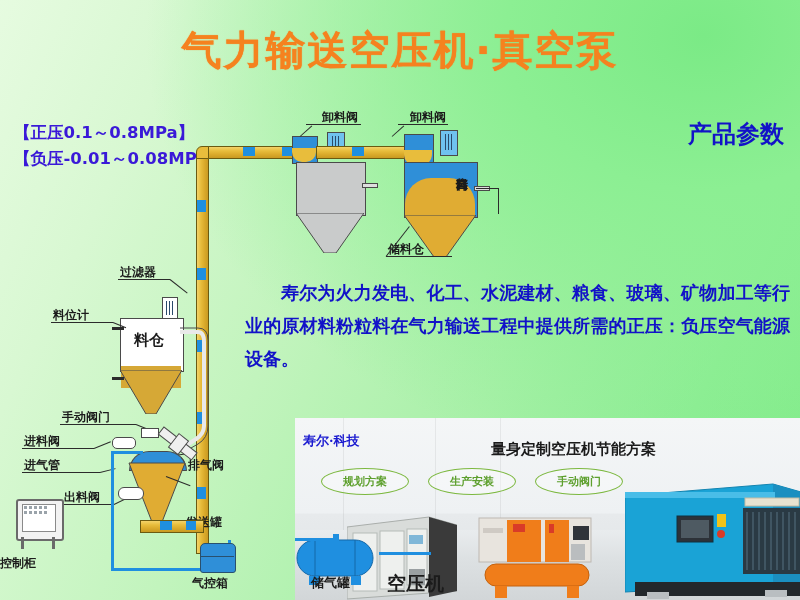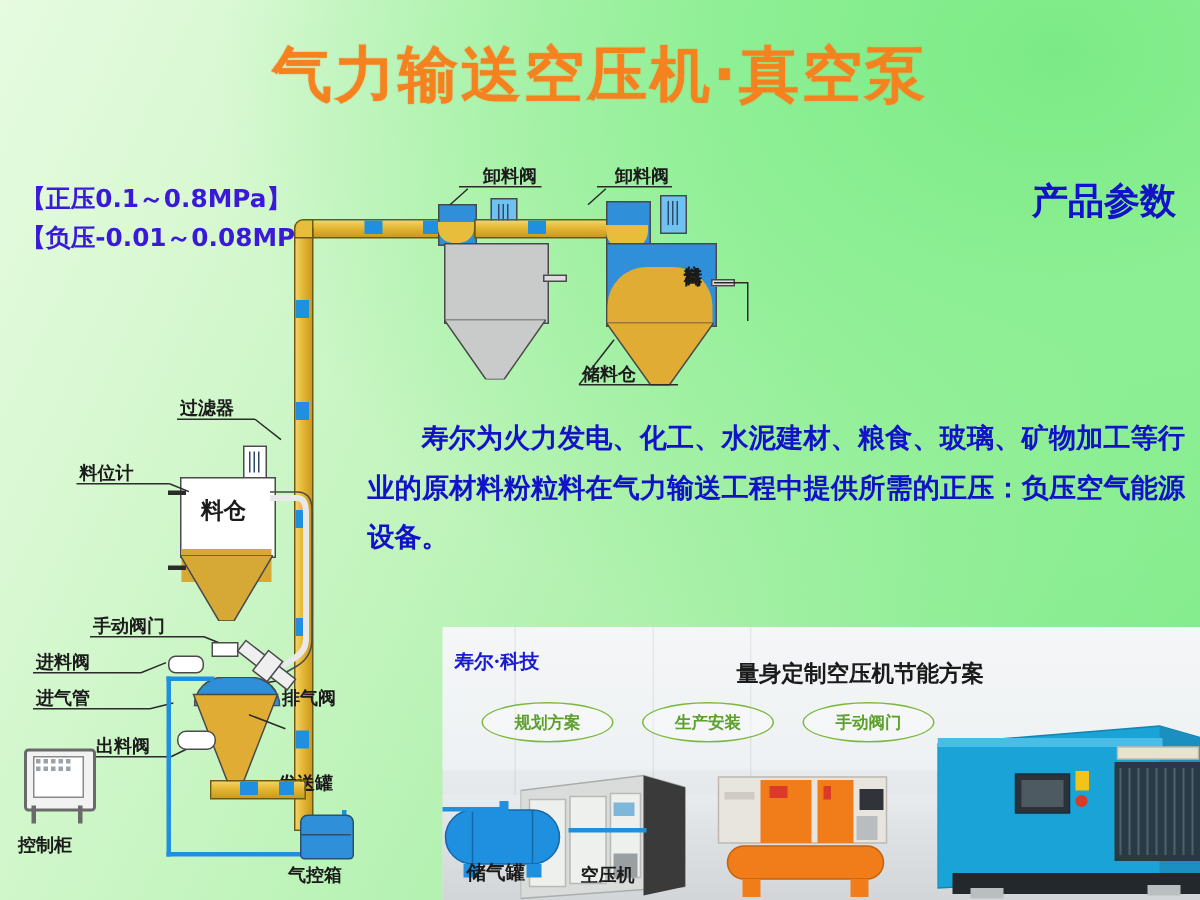--- a/index.html
+++ b/index.html
@@ -261,21 +261,21 @@
       <rect x="21" y="1" width="3" height="3"></rect>
       <rect x="1" y="6" width="3" height="3"></rect>
         <rect x="6" y="6" width="3" height="3"></rect>
       <rect x="11" y="6" width="3" height="3"></rect>
         <rect x="16" y="6" width="3" height="3"></rect>
       <rect x="21" y="6" width="3" height="3"></rect>
     </g>
   </svg>
   <div style="position:absolute;left:21px;top:537px;width:3px;height:12px;background:#6a6a6a;"></div>
   <div style="position:absolute;left:52px;top:537px;width:3px;height:12px;background:#6a6a6a;"></div>
-  <div class="lbl" style="left:12px;top:556px;">控制柜</div>
+  <div class="lbl" style="left:0;top:556px;">控制柜</div>
 
   <div id="photo">
     <div class="wallseam" style="left:48px;"></div>
     <div class="wallseam" style="left:140px;"></div>
     <div class="wallseam" style="left:205px;"></div>
     <div class="floor"></div>
 
     <div class="brand">寿尔·科技</div>
     <div class="slogan">量身定制空压机节能方案</div>
 
@@ -344,19 +344,19 @@
       <svg width="96" height="56">
         <rect x="8" y="6" width="76" height="36" rx="18" fill="#1f8fe0" stroke="#1568a8"></rect>
         <line x1="26" y1="6" x2="26" y2="42" stroke="#1568a8"></line>
         <line x1="66" y1="6" x2="66" y2="42" stroke="#1568a8"></line>
         <rect x="44" y="0" width="6" height="8" fill="#1f8fe0"></rect>
         <rect x="20" y="42" width="10" height="9" fill="#1f8fe0"></rect>
         <rect x="62" y="42" width="10" height="9" fill="#1f8fe0"></rect>
       </svg>
     </div>
     <div class="lbl" style="left:16px;top:158px;font-size:13px;">储气罐</div>
-    <div class="lbl" style="left:92px;top:158px;font-size:12px;">空压机</div>
+    <div class="lbl" style="left:92px;top:158px;font-size:19px;">空压机</div>
 
     <div style="position:absolute;left:-6px;top:120px;width:46px;height:3px;background:#1f8fe0;"></div>
     <div style="position:absolute;left:84px;top:134px;width:52px;height:3px;background:#1f8fe0;"></div>
   </div>
 
 </div>
 
 </body></html>

